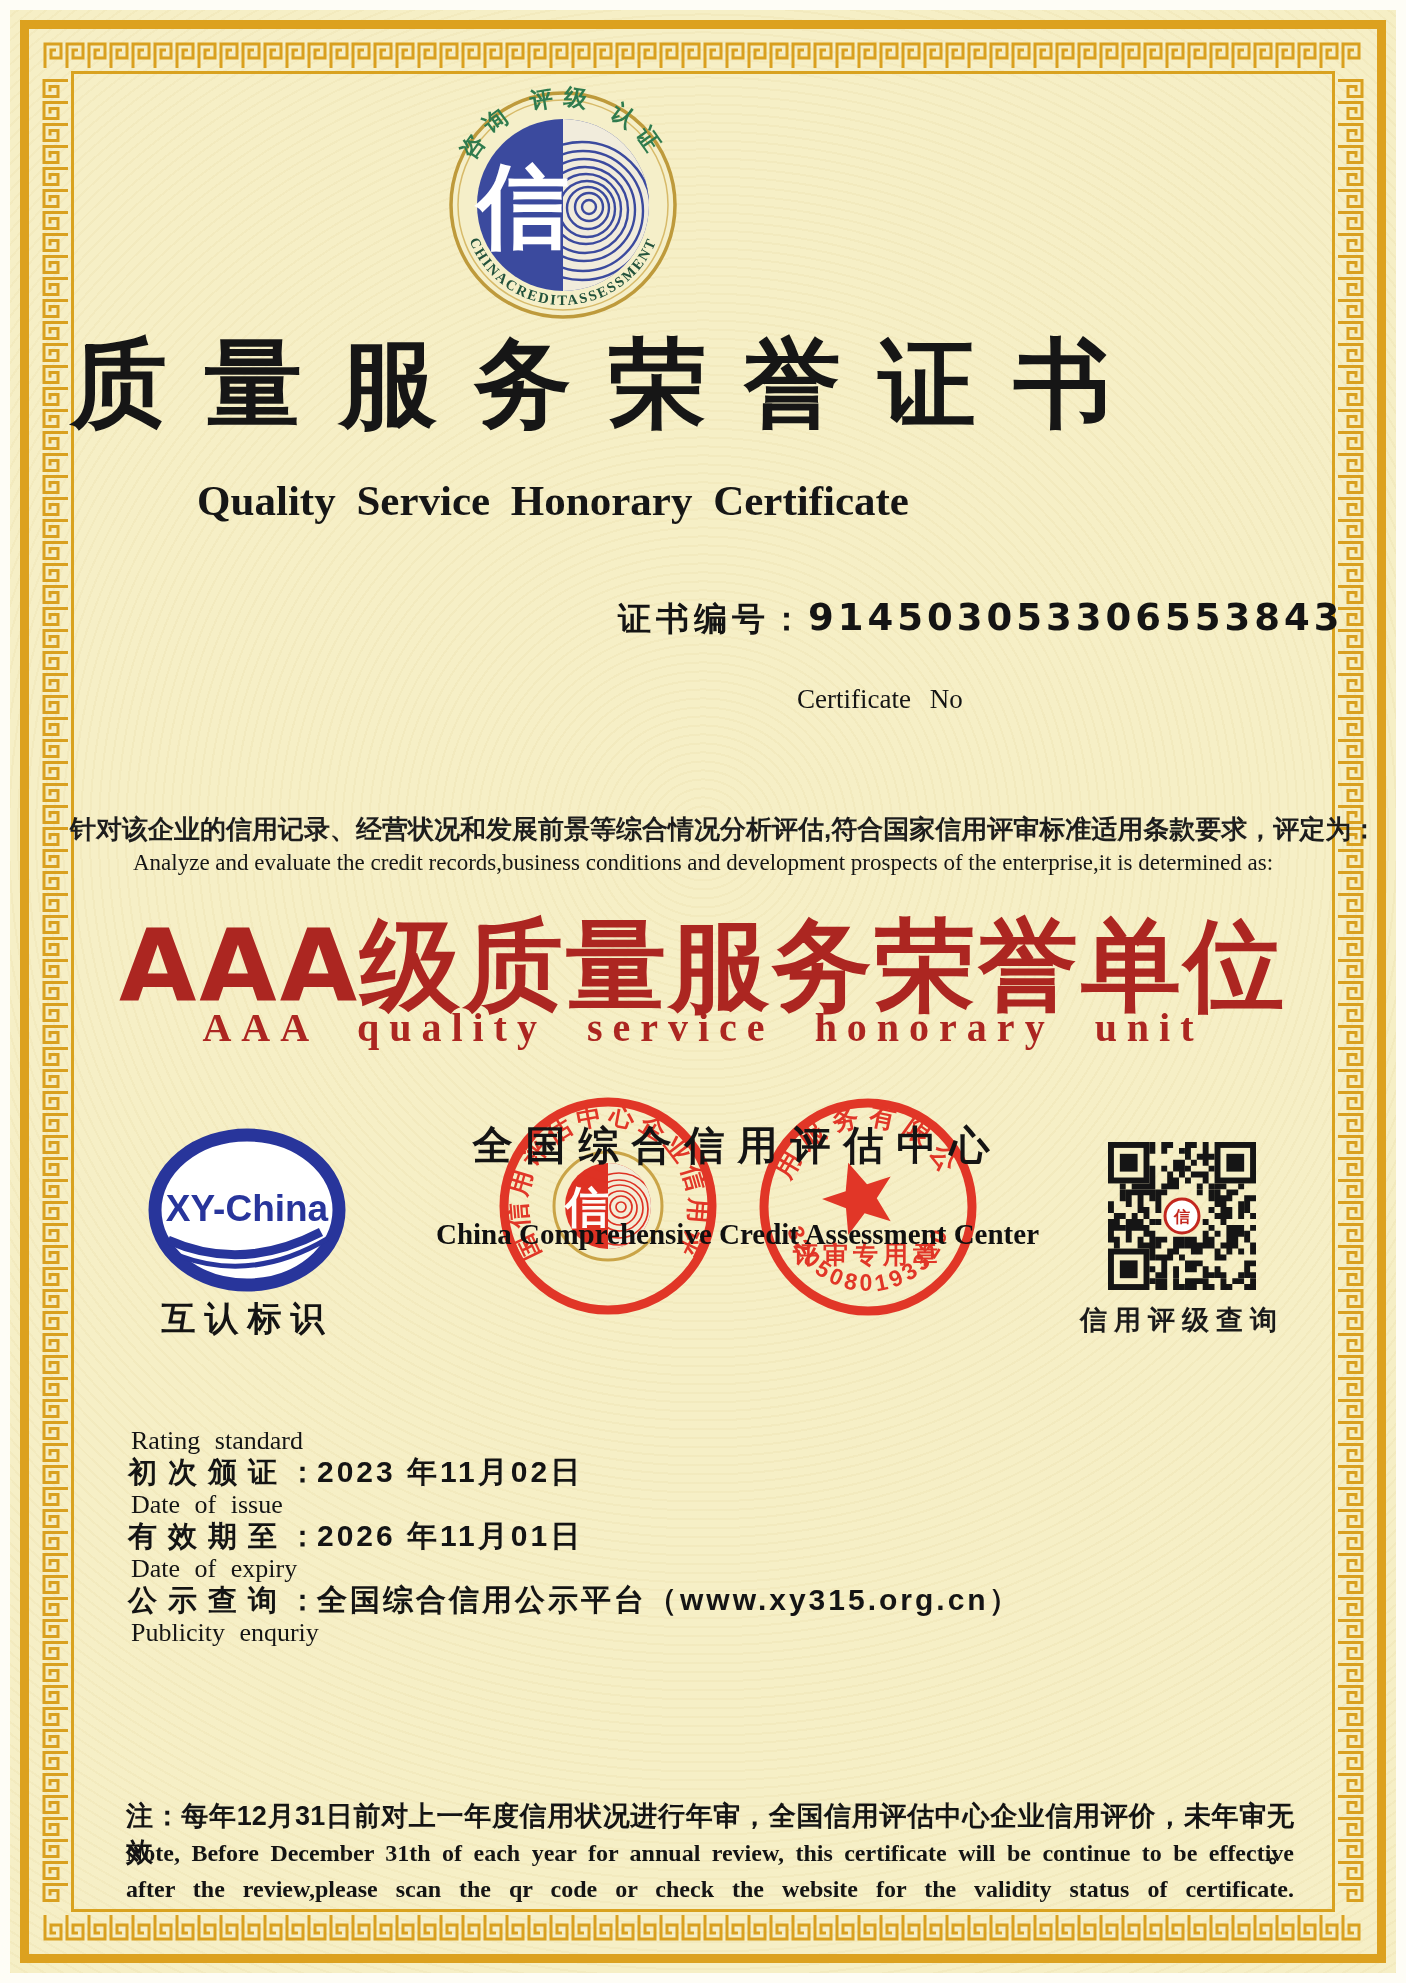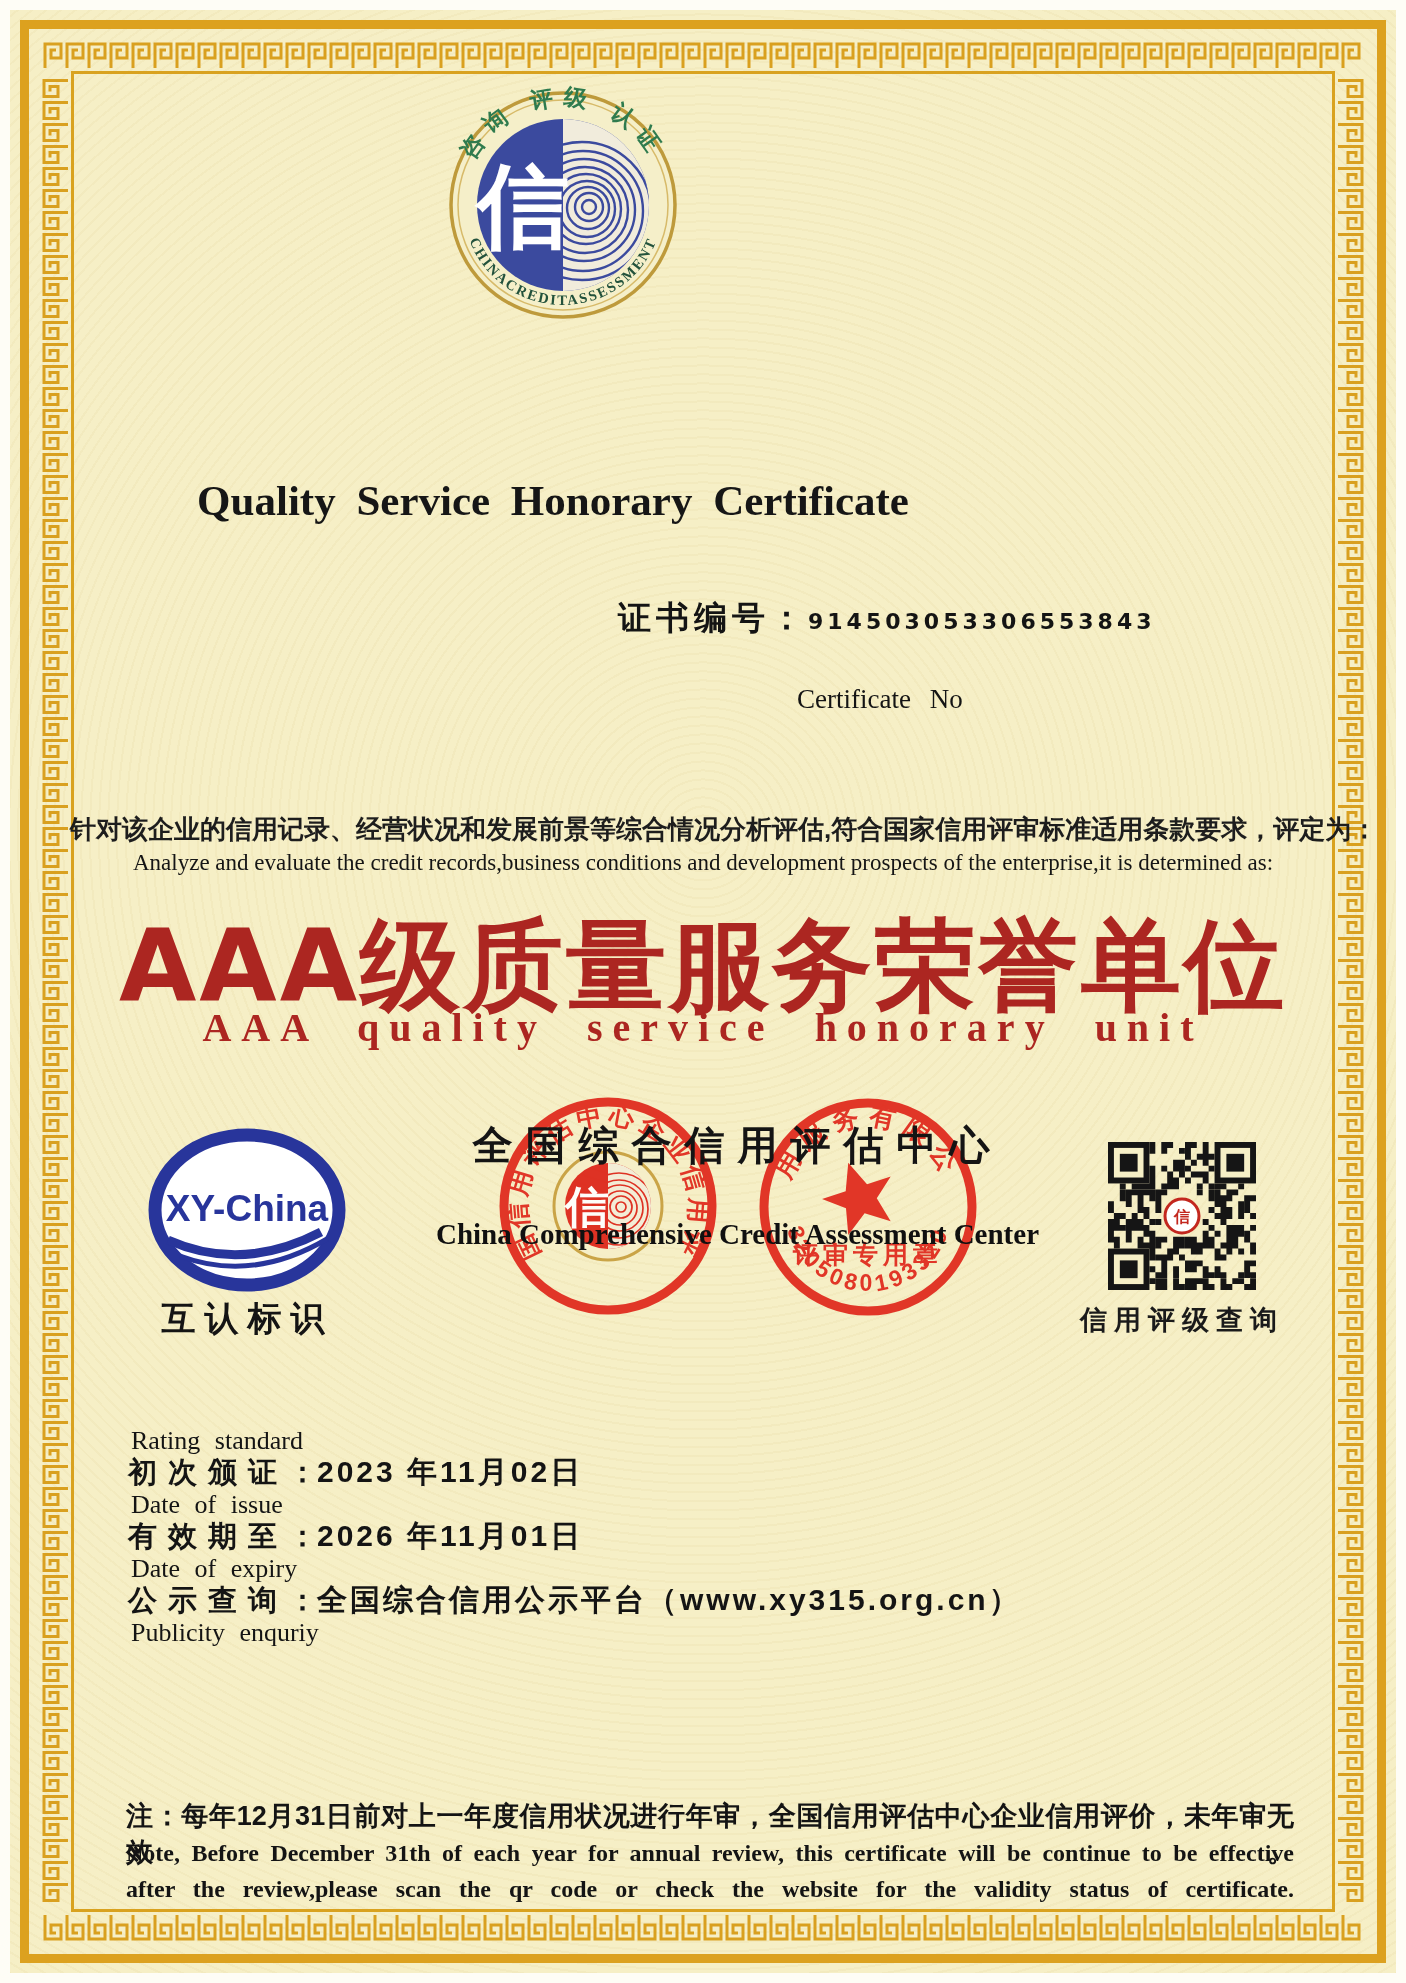--- a/index.html
+++ b/index.html
@@ -15,21 +15,21 @@
   .ctr{text-align:center;}
   .nowrap{white-space:nowrap;}
   .jl{text-align:justify;text-align-last:justify;}
 
   .title-zh{left:70px;top:320px;width:966px;font-size:97px;font-weight:bold;color:#161616;
             letter-spacing:2px;font-family:"DejaVu Sans",sans-serif;}
   .title-en{left:70px;top:476px;width:966px;font-size:43px;font-weight:bold;color:#161616;
             font-family:"Liberation Serif",serif;word-spacing:10px;}
   .certno-row{left:618px;top:596px;font-weight:bold;color:#141414;}
   .certno-label{font-size:33px;letter-spacing:5px;}
-  .certno-value{font-size:22px;letter-spacing:4px;font-family:"DejaVu Sans",sans-serif;text-align:center;}
+  .certno-value{font-size:37px;letter-spacing:4px;font-family:"DejaVu Sans",sans-serif;text-align:center;}
   .certno-en{left:797px;top:644px;font-size:27px;font-family:"Liberation Serif",serif;
              color:#141414;word-spacing:12px;margin-top:40px;}
   .company{left:70px;top:700px;width:1266px;font-size:55px;font-weight:600;color:#1d1d1d;
            letter-spacing:3px;font-family:"DejaVu Serif","Liberation Serif",serif;}
   .desc-zh{left:70px;top:812px;width:1266px;font-size:26px;font-weight:600;color:#1d1d1d;}
   .desc-en{left:70px;top:850px;width:1266px;font-size:23px;color:#151515;
            font-family:"Liberation Serif",serif;}
   .award-zh{left:70px;top:900px;width:1266px;font-size:100px;font-weight:bold;color:#AC2621;
             letter-spacing:3px;font-family:"DejaVu Sans",sans-serif;}
   .award-en{left:70px;top:1004px;width:1266px;font-size:40px;font-weight:bold;color:#AC2621;
@@ -101,20 +101,21 @@
     <path id="emb-top" d="M-94 -34 A100 100 0 0 1 94 -34" fill="none"></path>
     <text font-size="23" font-weight="bold" fill="#2F7B4E" letter-spacing="9">
       <textPath href="#emb-top" startOffset="50%" text-anchor="middle">咨询  评级  认证</textPath>
     </text>
     <path id="emb-bot" d="M-96 28 A100 100 0 0 0 96 28" fill="none"></path>
     <text font-size="14.5" font-weight="bold" fill="#23523C" letter-spacing="2" font-family="Liberation Serif, serif">
       <textPath href="#emb-bot" startOffset="50%" text-anchor="middle">CHINACREDITASSESSMENT</textPath>
     </text>
   </svg>
 
+  <div class="abs ctr nowrap title-zh">质 量 服 务 荣 誉 证 书</div>
   <div class="abs ctr nowrap title-en">Quality Service Honorary Certificate</div>
 
   <div class="abs nowrap certno-row">
     <span class="certno-label">证书编号</span><span class="certno-label">：</span><span class="certno-value">914503053306553843</span>
   </div>
   <div class="abs nowrap certno-en">Certificate  No</div>
 
 
   <div class="abs ctr nowrap desc-zh">针对该企业的信用记录、经营状况和发展前景等综合情况分析评估,符合国家信用评审标准适用条款要求，评定为：</div>
   <div class="abs ctr nowrap award-zh">AAA级质量服务荣誉单位</div>

